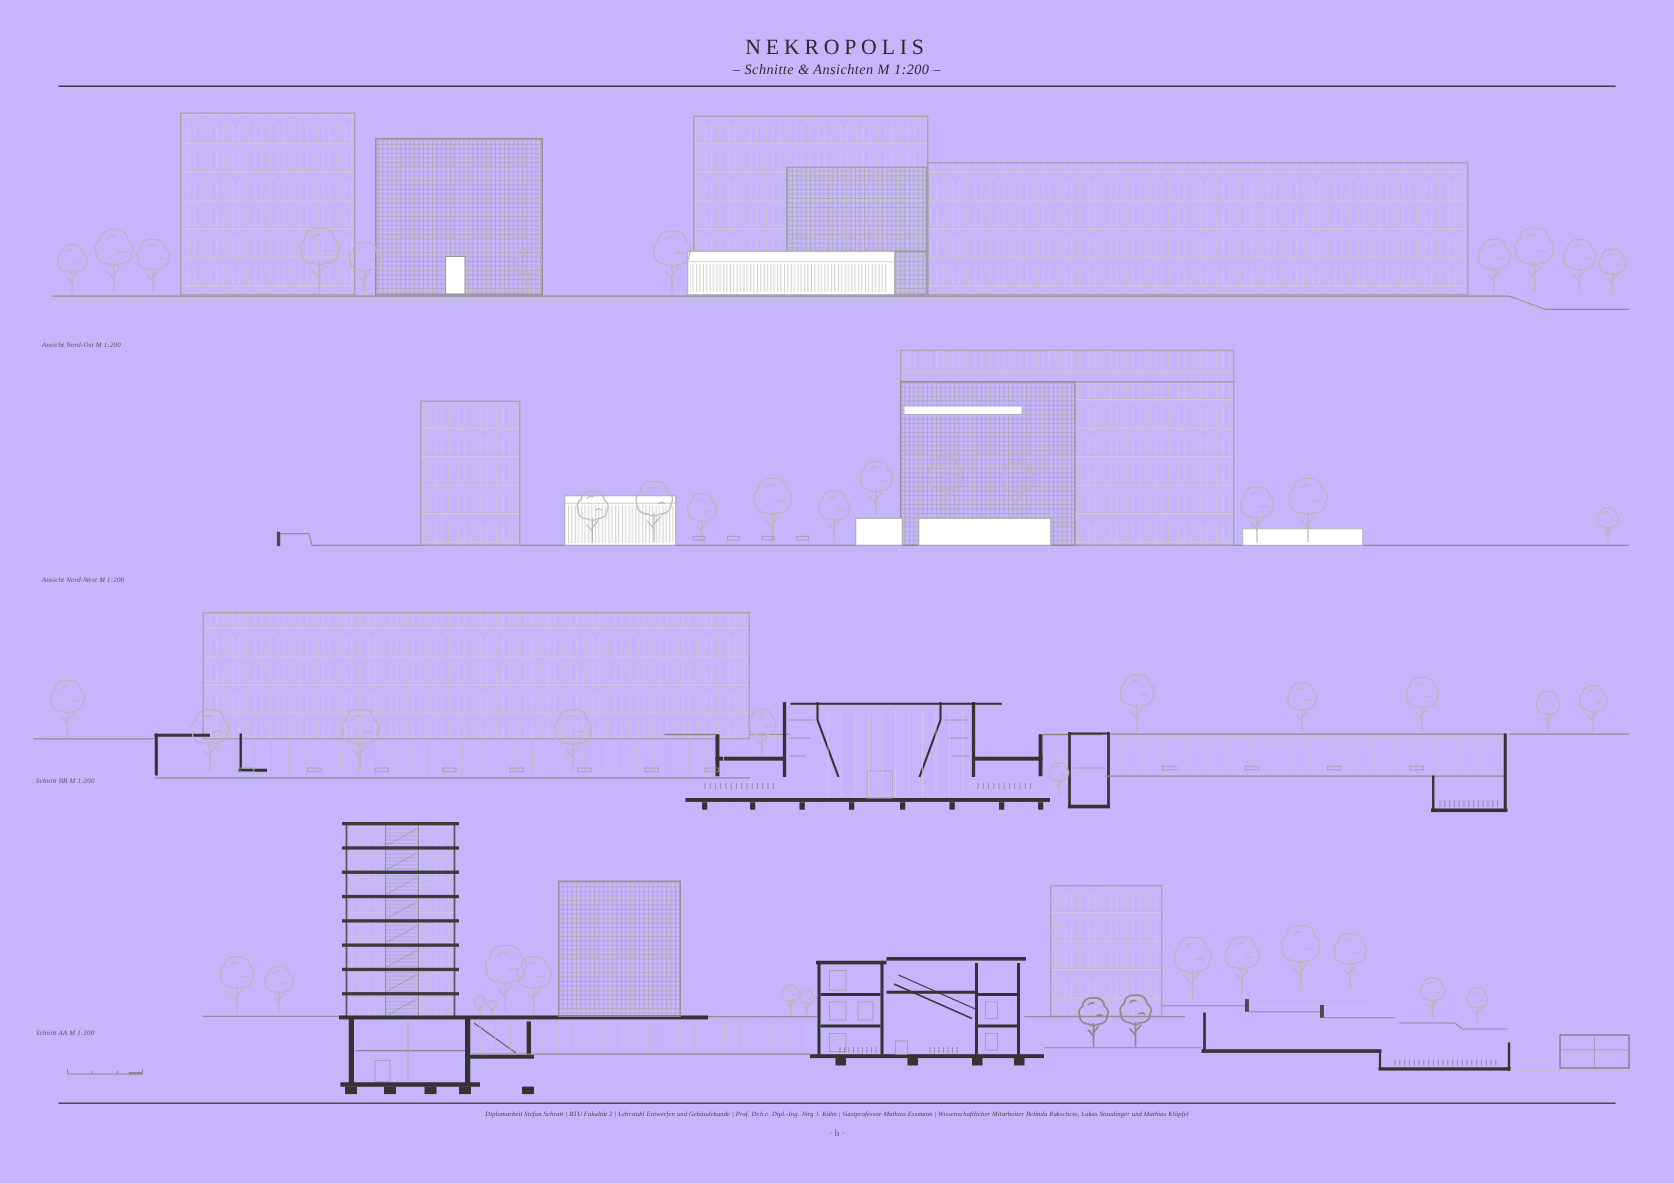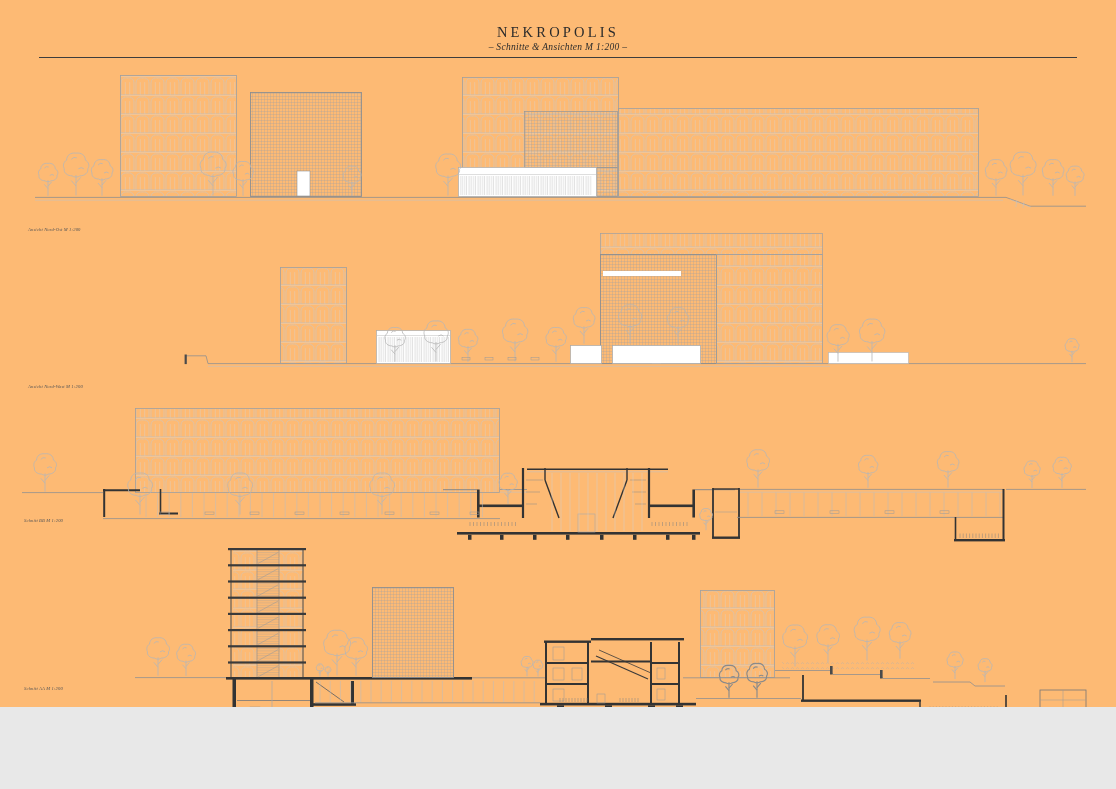--- a/index.html
+++ b/index.html
@@ -1,16 +1,16 @@
 <!DOCTYPE html>
 <html><head>
 <meta charset="utf-8">
 <style>
   html,body{margin:0;padding:0;background:#e8e8e8;}
-  .page{position:relative;width:1116px;height:707px;background:#fdba74;overflow:hidden;
+  .page{position:relative;width:1116px;height:789px;background:#c4b5fd;overflow:hidden;
         font-family:"Liberation Serif","DejaVu Serif",serif;color:#2b2b2b;}
   .title{position:absolute;top:24px;left:0;width:100%;text-align:center;
          font-size:14.5px;letter-spacing:3.2px;color:#2b2b2b;}
   .subtitle{position:absolute;top:42px;left:0;width:100%;text-align:center;
             font-style:italic;font-size:9.5px;color:#2b2b2b;letter-spacing:.3px;}
   .rule{position:absolute;left:39px;width:1038px;height:1px;background:#3d3d3d;}
   .rule.top{top:57px;}
   .rule.bottom{top:735px;height:1px;background:#4a4a4a;}
   .dwg-label{position:absolute;font-style:italic;font-size:4.6px;color:#555;letter-spacing:.15px;}
   .footer{position:absolute;top:740px;left:0;width:100%;text-align:center;

